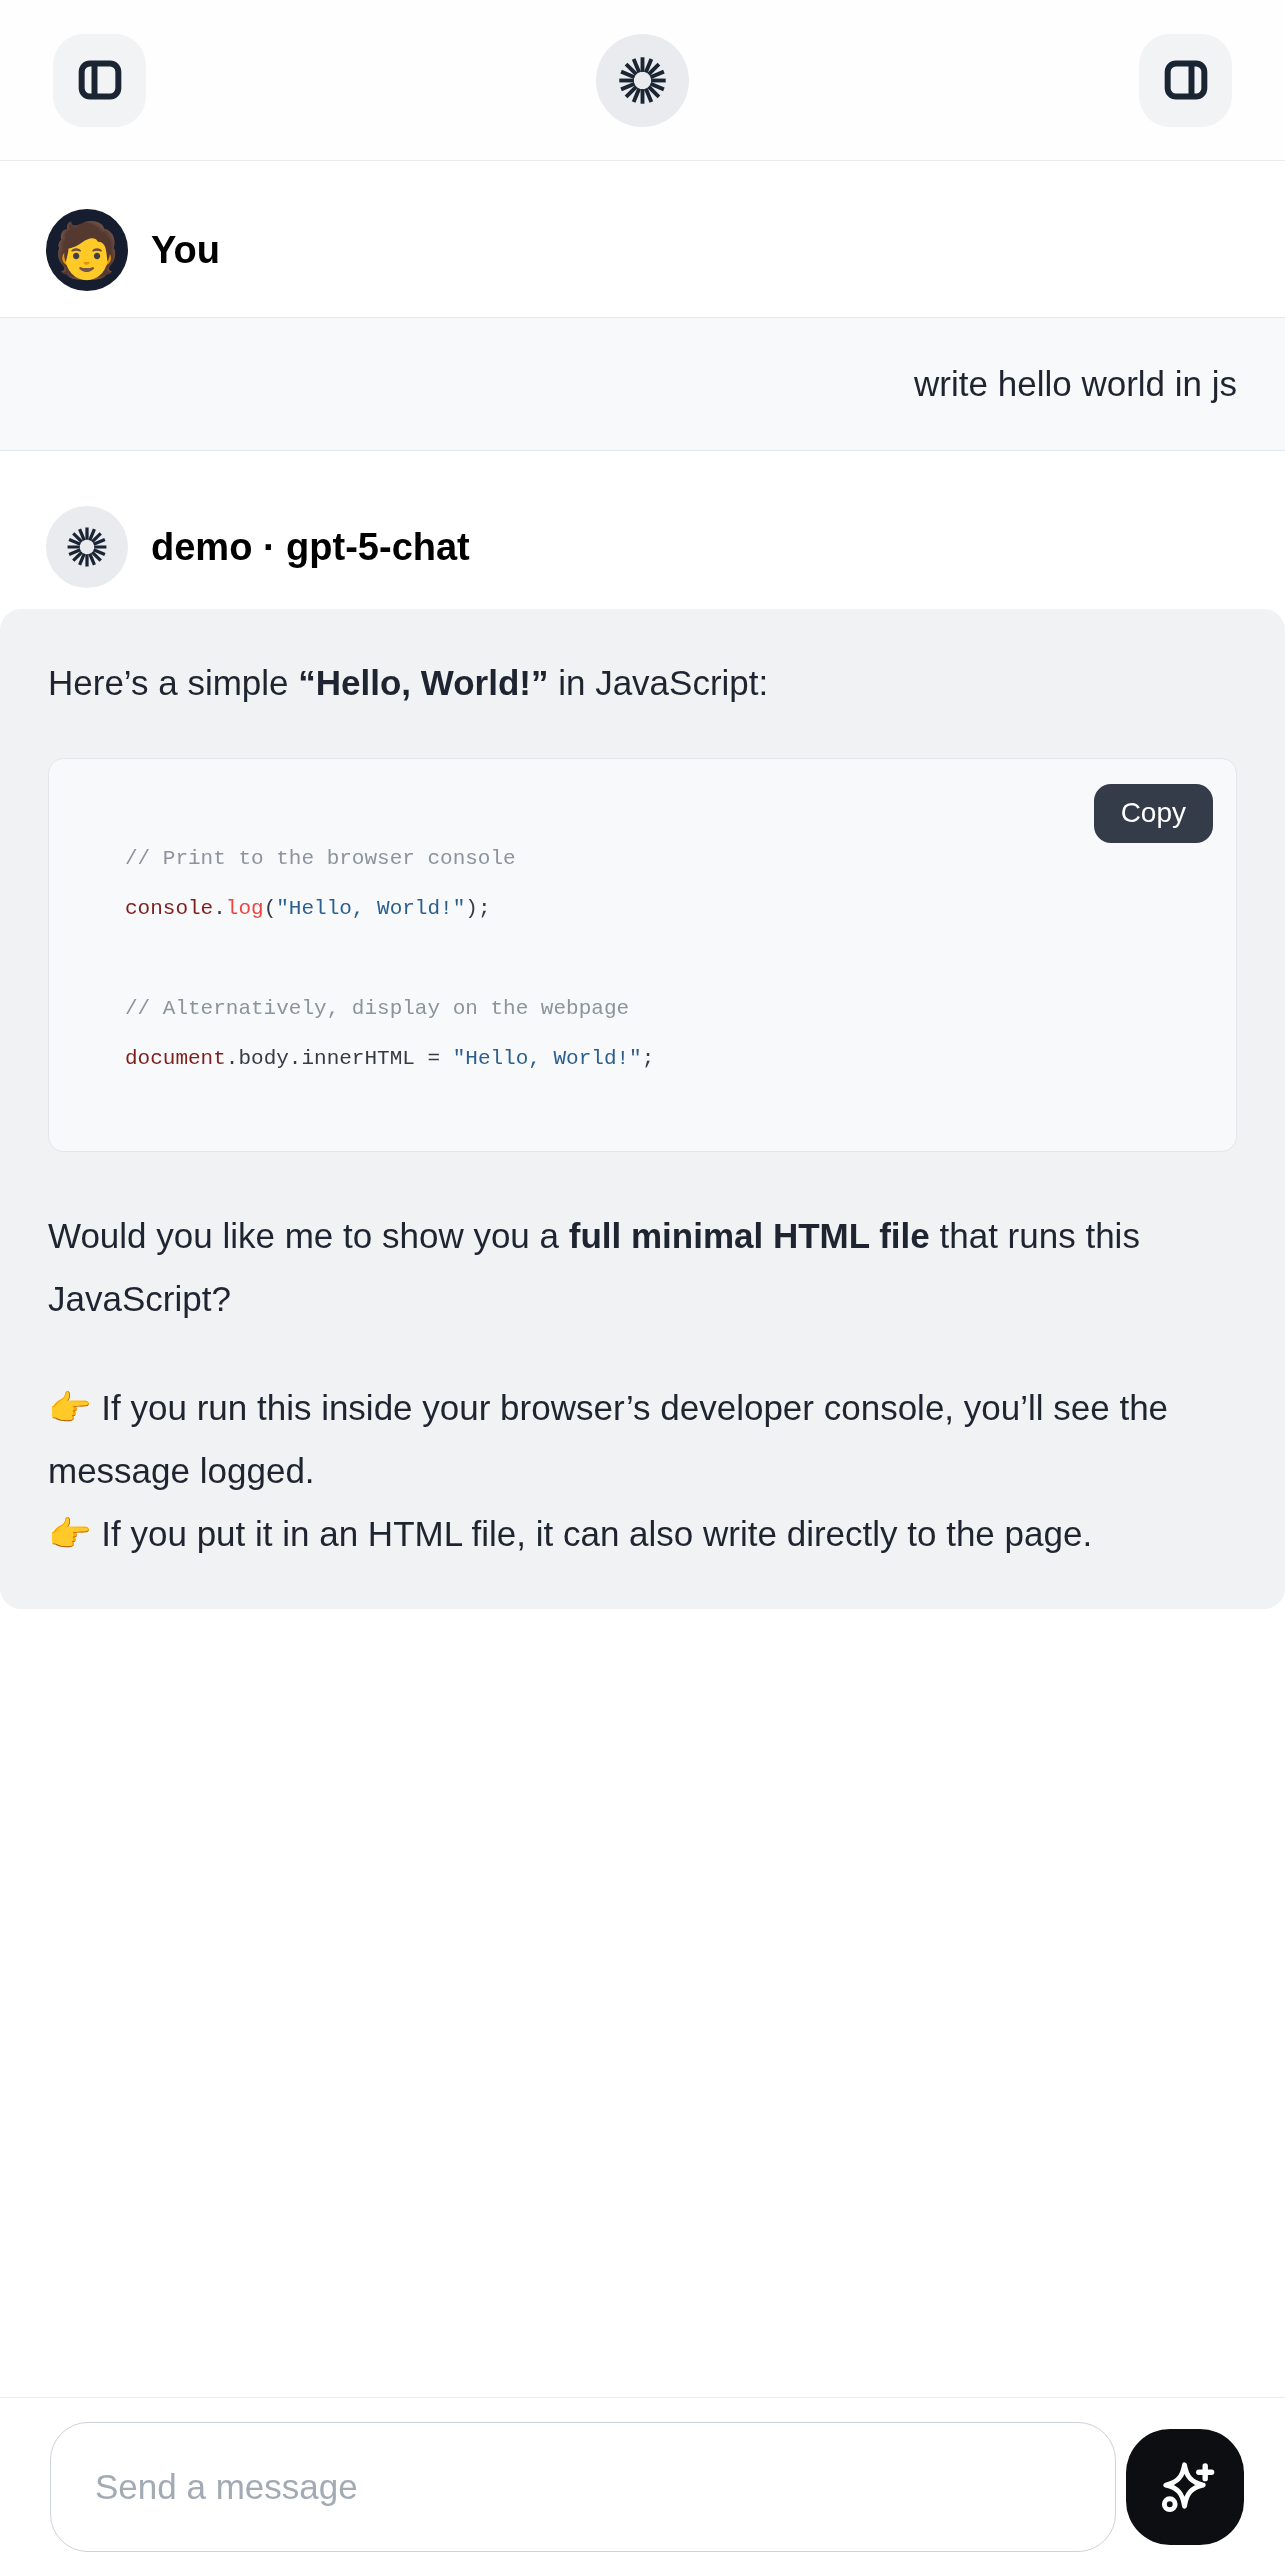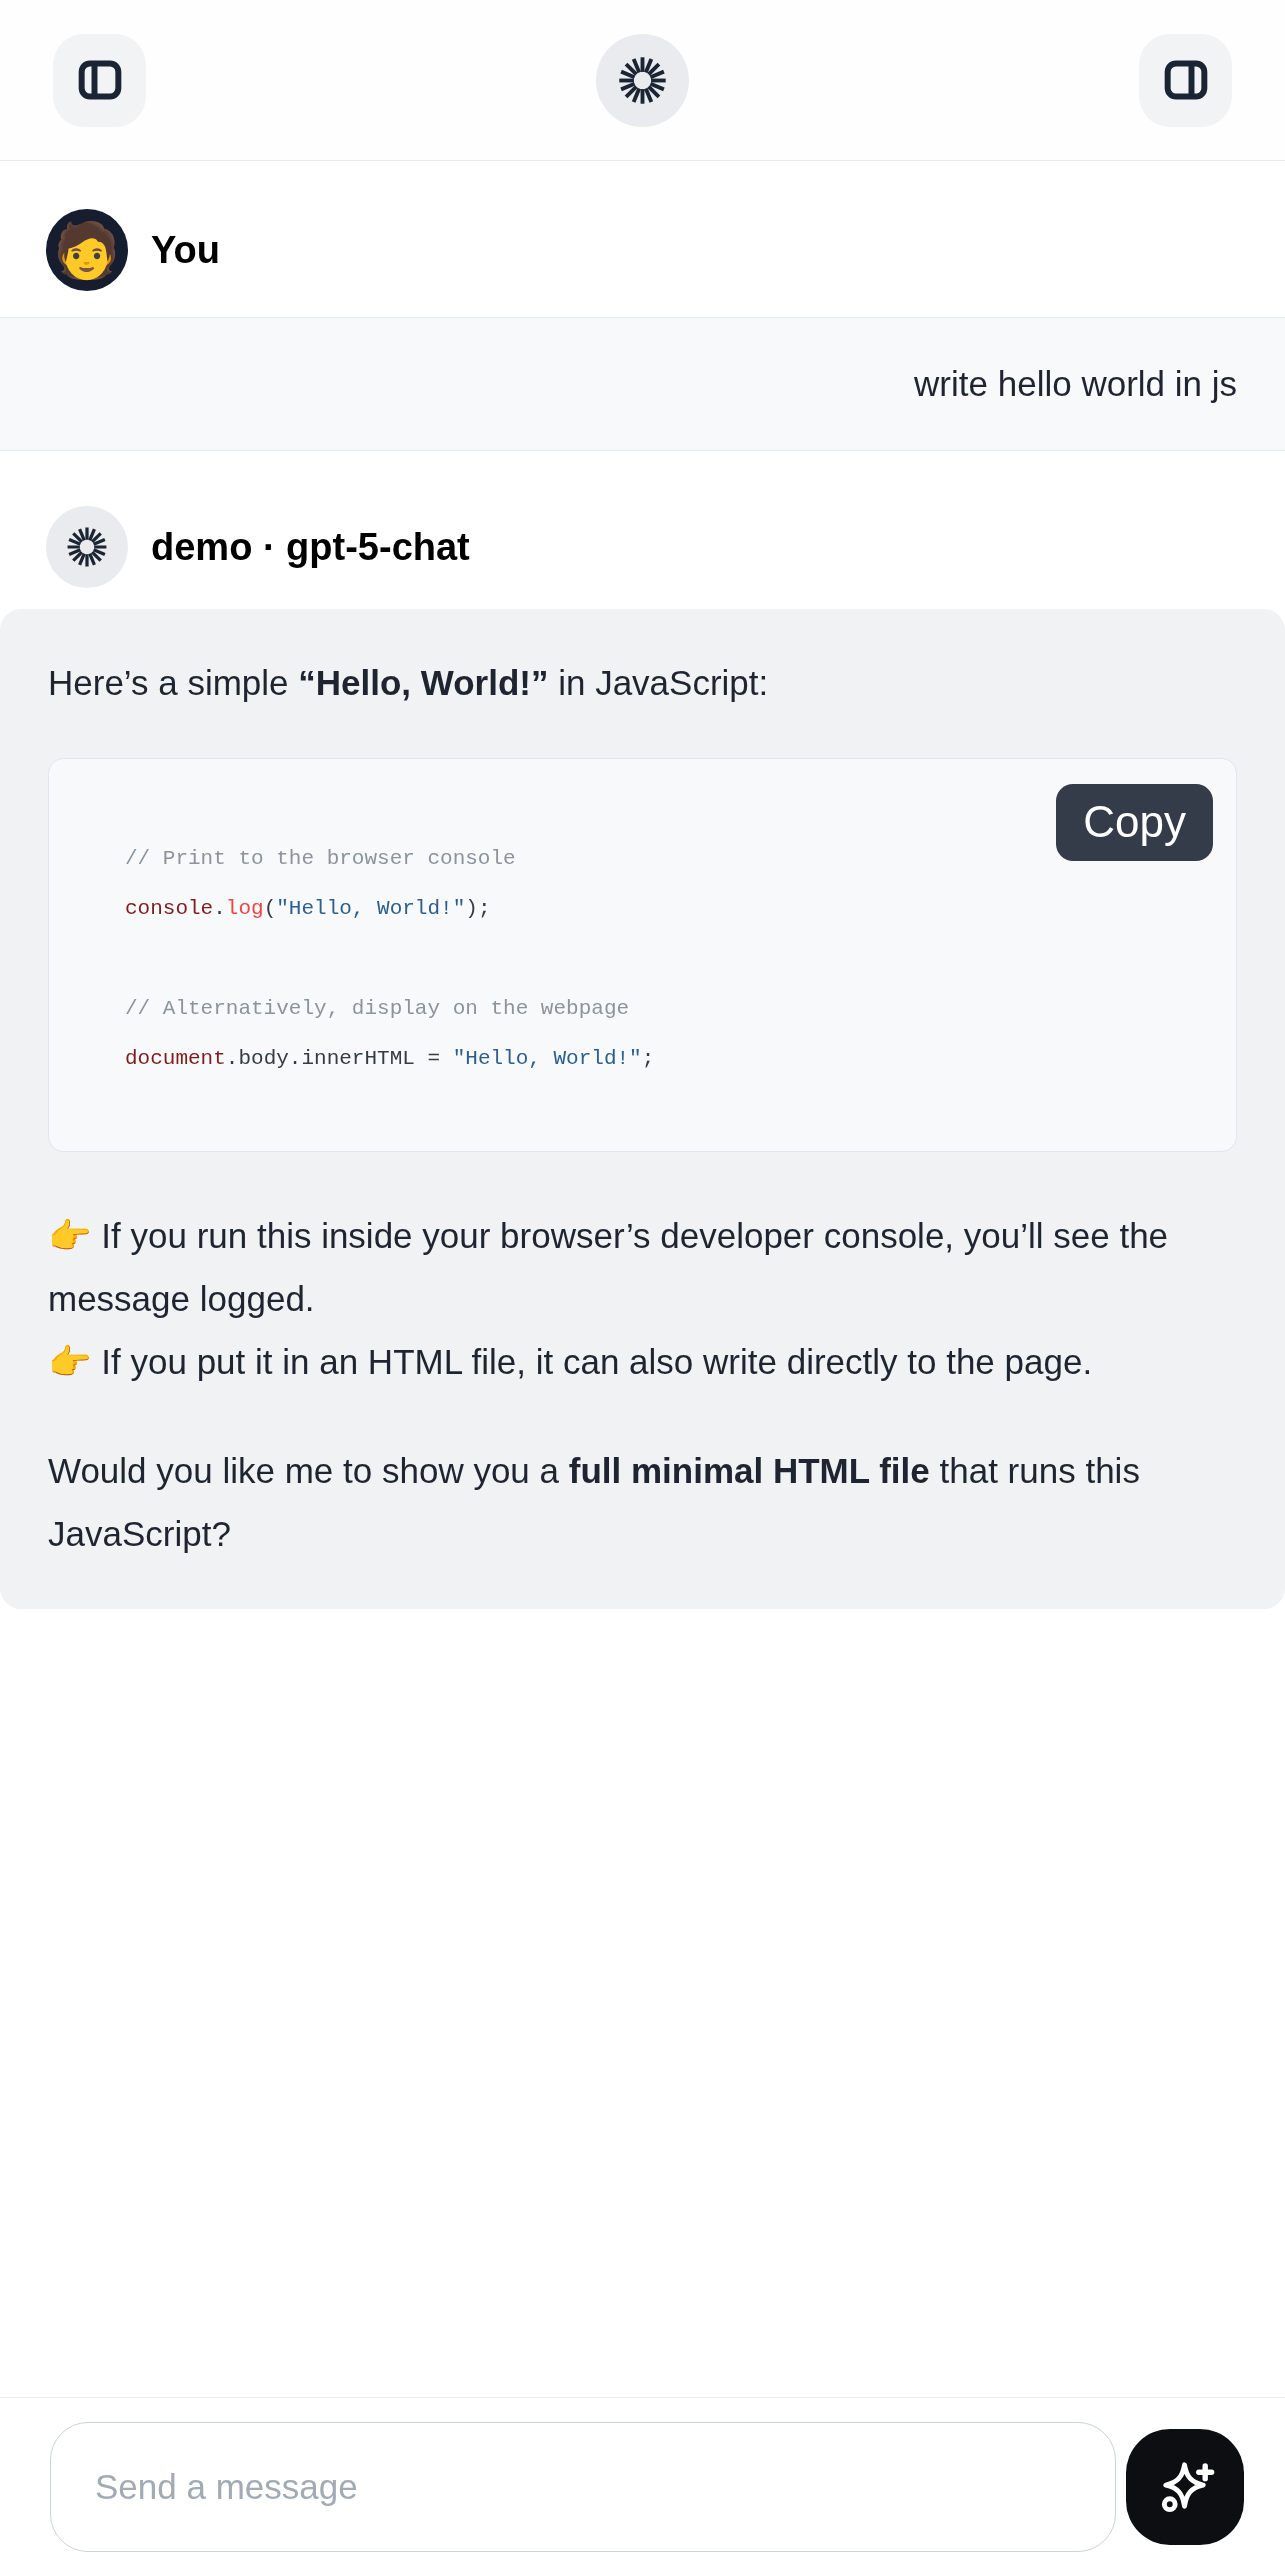--- a/index.html
+++ b/index.html
@@ -79,21 +79,21 @@
     margin: 44px 0 52px 0;
     background: #f8f9fa;
     border: 1.9px solid #e2e6ea;
     border-radius: 15.3px;
   }
   .copy-btn {
     position: absolute; top: 25px; right: 23px;
     background: #353c49; color: #ffffff;
     border: none; border-radius: 17px;
     font-family: "Liberation Sans", sans-serif;
-    font-size: 44px; padding: 13.4px 27px;
+    font-size: 28px; padding: 13.4px 27px;
     cursor: pointer;
   }
   pre.code {
     margin: 0;
     padding: 75px 38px 67px 76px;
     font-family: Liberation Mono, monospace;
     font-size: 21px; line-height: 50px;
     color: #343b44;
     white-space: pre;
     overflow: hidden;
@@ -214,26 +214,26 @@
       <p class="para">
         <span>Here’s a simple </span><strong>“Hello, World!”</strong><span> in JavaScript:</span>
       </p>
 
       <div class="code-card">
         <button class="copy-btn">Copy</button>
         <pre class="code" id="code-pre"><div class="code-line"><span class="tok-comment">// Print to the browser console</span></div><div class="code-line"><span class="tok-var">console</span><span class="tok-plain">.</span><span class="tok-func">log</span><span class="tok-plain">(</span><span class="tok-str">"Hello, World!"</span><span class="tok-plain">);</span></div><div class="code-line">&nbsp;</div><div class="code-line"><span class="tok-comment">// Alternatively, display on the webpage</span></div><div class="code-line"><span class="tok-var">document</span><span class="tok-plain">.body.innerHTML = </span><span class="tok-str">"Hello, World!"</span><span class="tok-plain">;</span></div></pre>
       </div>
 
       <p class="para">
+        <span>Would you like me to show you a </span><strong>full minimal HTML file</strong><span> that runs this JavaScript?</span>
+      </p>
+
+      <p class="para">
         <span>👉 If you run this inside your browser’s developer console, you’ll see the message logged.</span><br>
         <span>👉 If you put it in an HTML file, it can also write directly to the page.</span>
-      </p>
-
-      <p class="para">
-        <span>Would you like me to show you a </span><strong>full minimal HTML file</strong><span> that runs this JavaScript?</span>
       </p>
     </div>
   </section>
 
   <footer class="composer">
     <input class="message-input" type="text" placeholder="Send a message" style="">
     <button class="send-btn">
       <svg width="63" height="63" viewBox="0 0 64 64" fill="none" stroke="#ffffff">
         <path d="M31 9 C33 21 38 27 50 29.5 C38 32 33 38 31 51 C29 38 24 32 12 29.5 C24 27 29 21 31 9 Z" stroke-width="5" stroke-linejoin="round"></path>
         <line x1="52" y1="10" x2="52" y2="23" stroke-width="5.5" stroke-linecap="round"></line>

